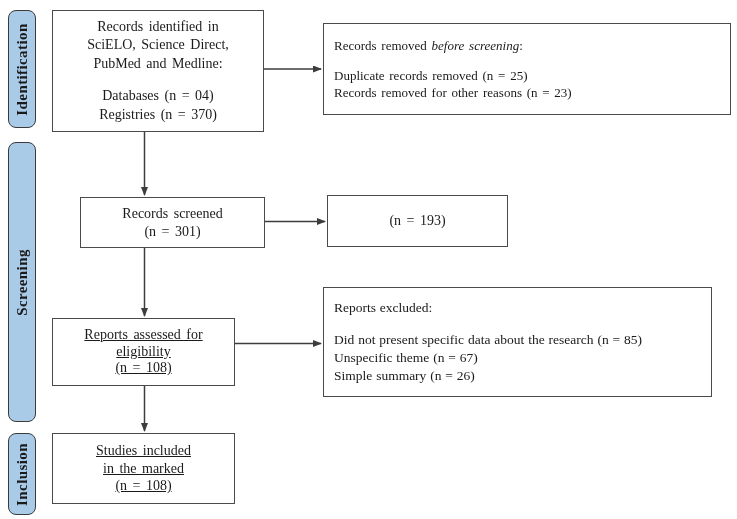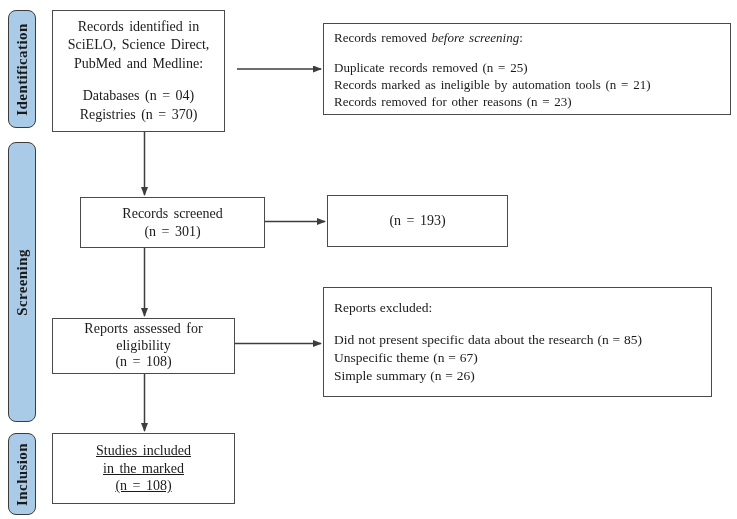--- a/index.html
+++ b/index.html
@@ -44,28 +44,28 @@
 
   .box{
     position:absolute;
     background:#fff;
     border:1.4px solid var(--box-border);
     display:flex;flex-direction:column;justify-content:center;
   }
   .box.centered{align-items:center;text-align:center;font-size:14px;word-spacing:2px;}
   .box.leftalign{align-items:flex-start;text-align:right;padding-left:10px;padding-right:6px;}
   .line{min-height:1em;line-height:18px;}
-  .box-identified{left:52px;top:10px;width:173px;height:122px;line-height:18.5px;}
+  .box-identified{left:52px;top:10px;width:212px;height:122px;line-height:18.5px;}
   .box-identified .line{line-height:18.5px;}
   .box-removed{left:323px;top:23px;width:408px;height:92px;font-size:13px;word-spacing:1.5px;}
   .box-removed .line{line-height:17px;white-space:nowrap;}
   .box-screened{left:52px;top:197px;width:185px;height:51px;margin-left:28px;}
   .box-excluded{left:327px;top:195px;width:181px;height:52px;font-size:14px;word-spacing:2px;}
   .box-excluded.centered{font-size:14px;}
-  .box-assessed{left:52px;top:318px;width:183px;height:56px;}
+  .box-assessed{left:52px;top:318px;width:183px;height:68px;text-decoration:underline;}
   .box-assessed .line{line-height:16.5px;}
   .box-reports-excluded{left:323px;top:287px;width:389px;height:110px;font-size:13.5px;word-spacing:0.5px;}
   .box-reports-excluded .line{line-height:18px;white-space:nowrap;}
   .box-included{left:52px;top:433px;width:183px;height:71px;}
   .box-included .line{line-height:17.5px;text-decoration:underline;}
   .italic{font-style:italic;}
 </style>
 </head>
 <body>
 
@@ -101,21 +101,20 @@
     <div class="line">PubMed and Medline:</div>
     <div class="line"></div>
     <div class="line">Databases (n = 04)</div>
     <div class="line">Registries (n = 370)</div>
   </div>
 
   <div class="box leftalign box-removed">
     <div class="line"><span>Records removed </span><span class="italic">before screening</span><span>:</span></div>
     <div class="line"></div>
     <div class="line">Duplicate records removed (n = 25)</div>
-    <div class="line">Records marked as ineligible by automation tools (n = 21)</div>
     <div class="line">Records removed for other reasons (n = 23)</div>
   </div>
 
   <div class="box centered box-screened">
     <div class="line">Records screened</div>
     <div class="line">(n = 301)</div>
   </div>
 
   <div class="box centered box-excluded">
     <div class="line">(n = 193)</div>

